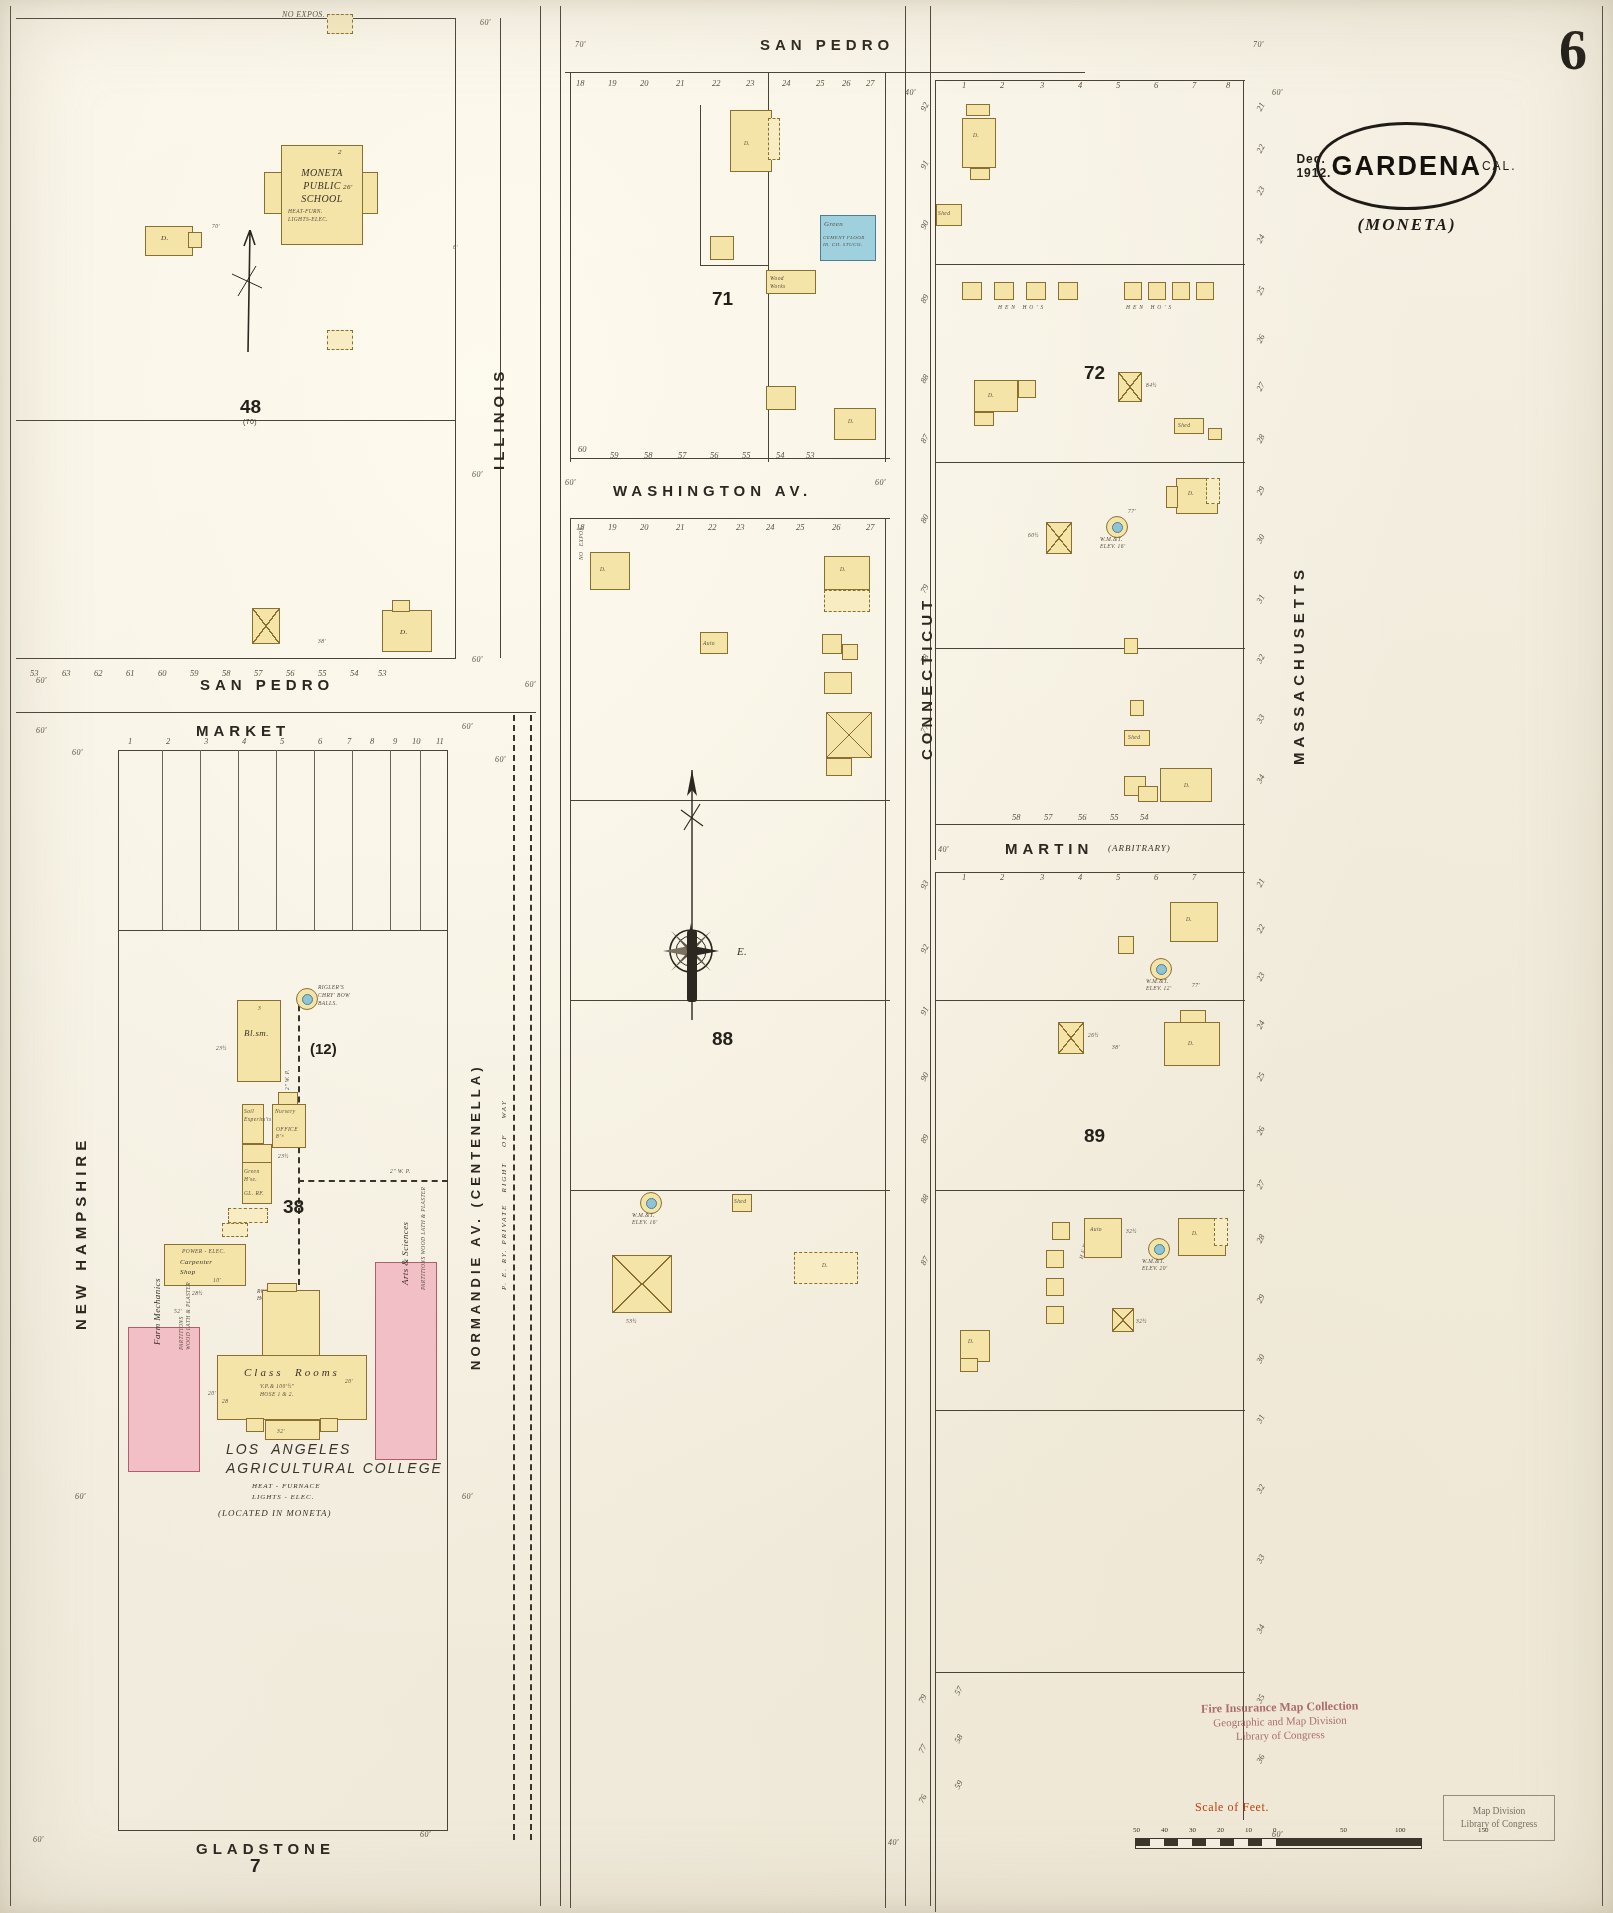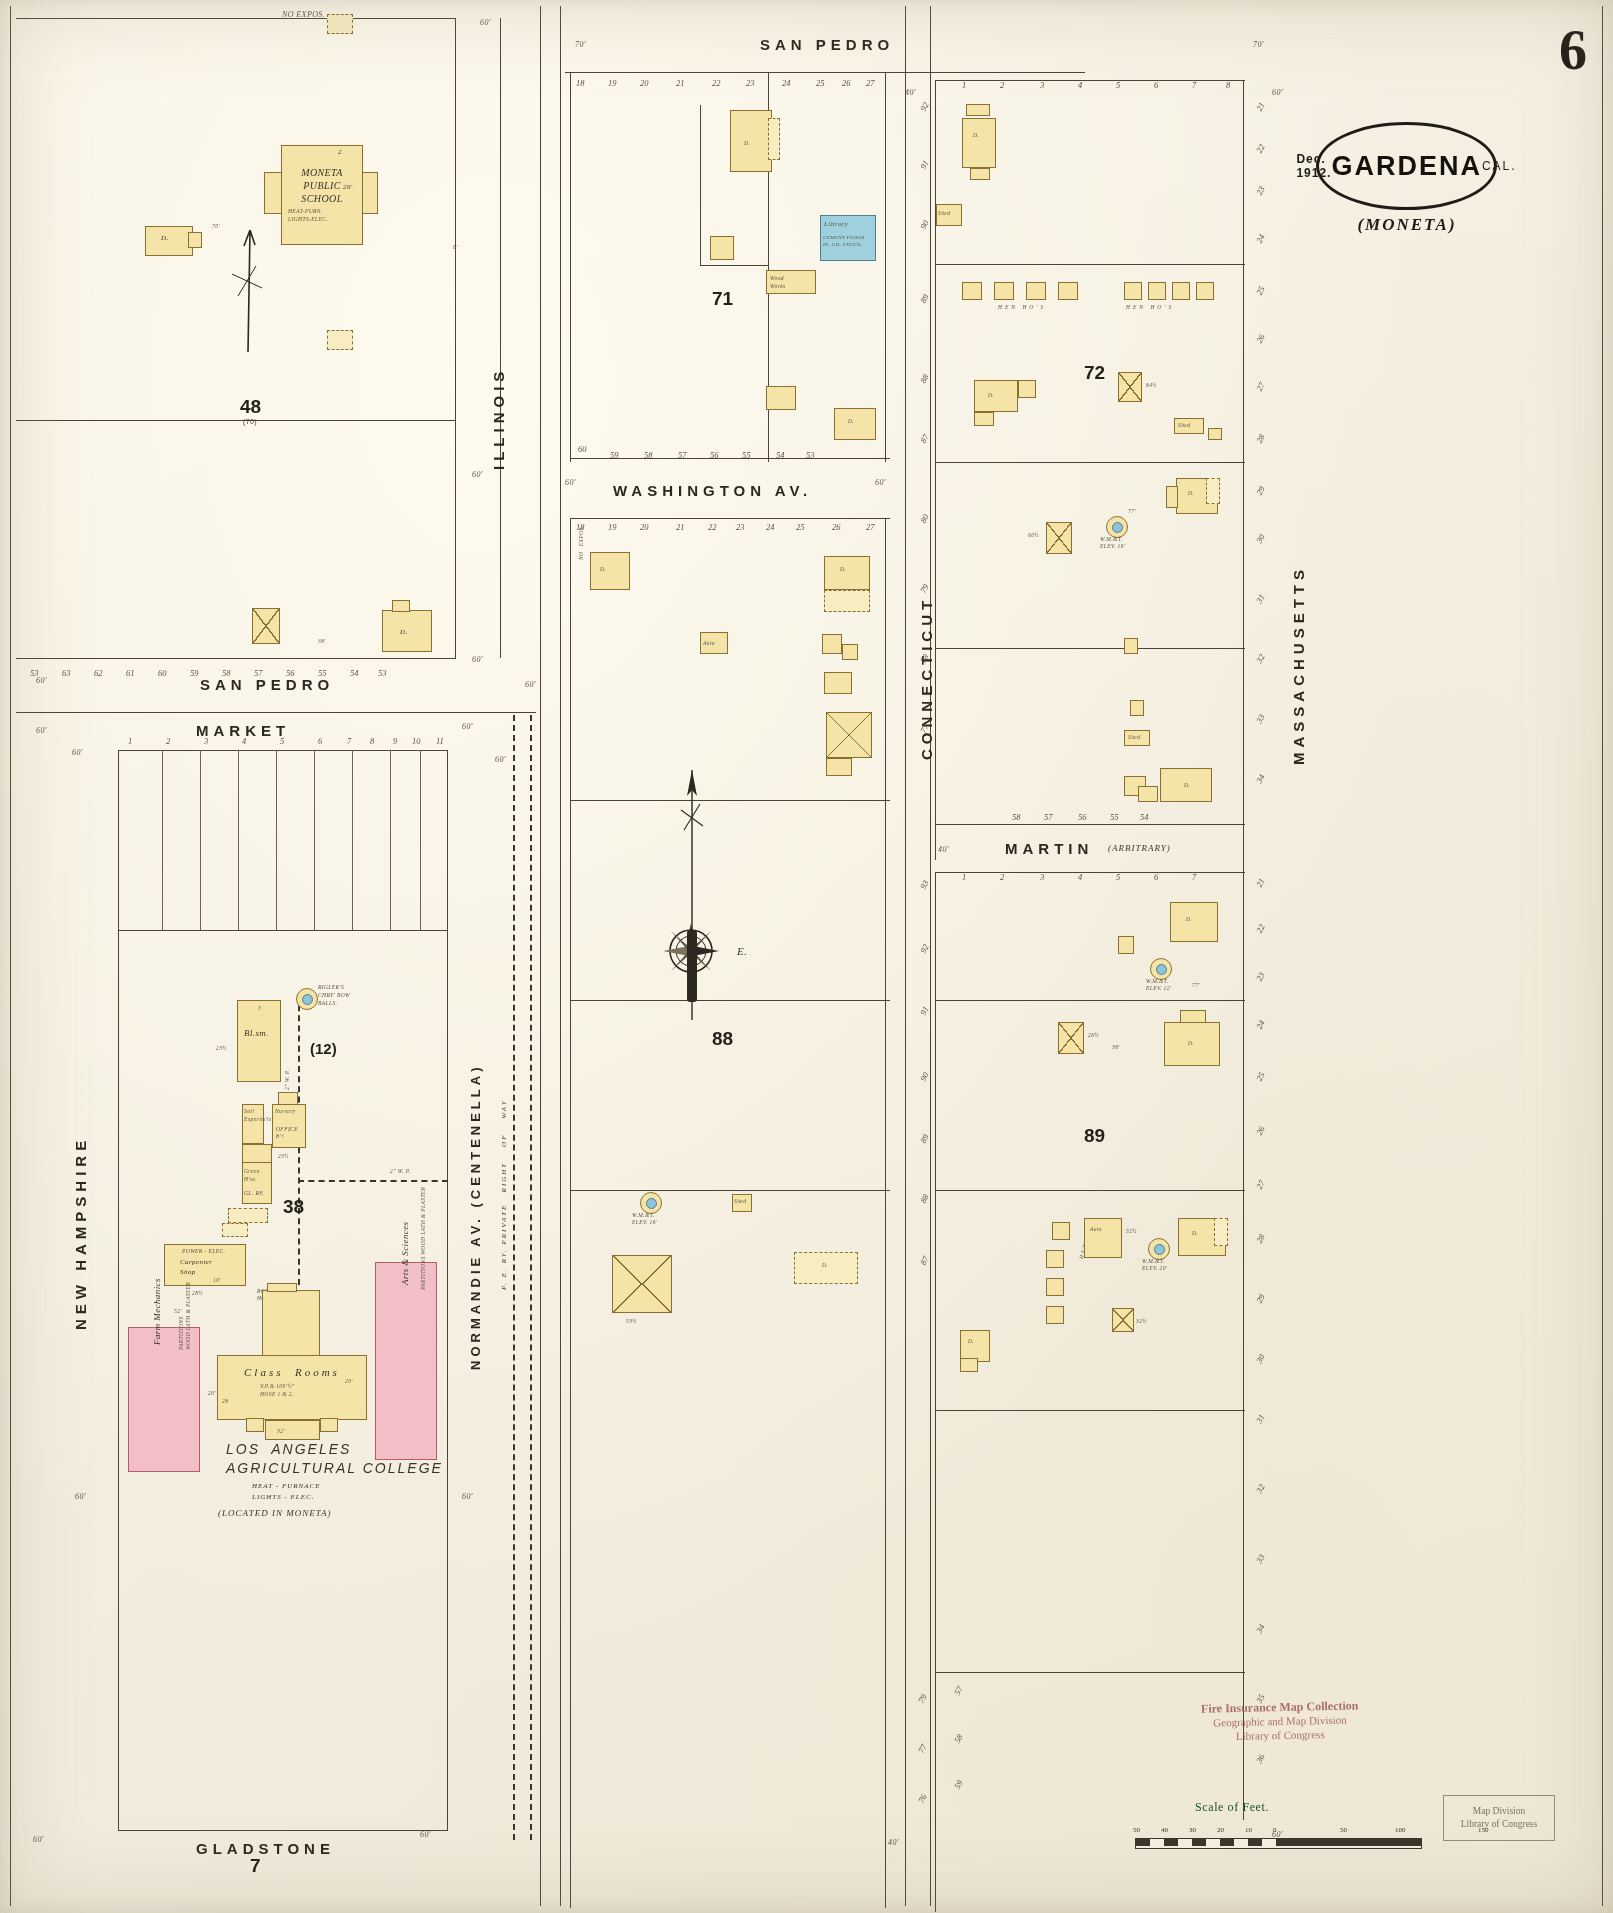--- a/index.html
+++ b/index.html
@@ -109,21 +109,21 @@
   #loc-stamp .l1{font-size:12px;font-weight:700;}
   #loc-stamp .l2{font-size:11px;}
   #loc-stamp .l3{font-size:11px;}
   #loc-box{
     position:absolute;left:1443px;top:1795px;width:110px;height:44px;
     border:1.4px solid #7e746a;color:#5d5247;opacity:.8;
     display:flex;flex-direction:column;align-items:center;justify-content:center;
     font-family:"Liberation Serif", serif;font-size:9.5px;line-height:1.35;text-align:center;
   }
   #scale-title{
-    position:absolute;left:1195px;top:1800px;font-size:12px;color:#14532d;
+    position:absolute;left:1195px;top:1800px;font-size:12px;color:#c2410c;
     font-family:"Liberation Serif", serif;letter-spacing:.6px;
   }
   #scale-track{position:absolute;left:1135px;top:1838px;width:285px;height:9px;border:1px solid #3a342a;background:#f4efe2;}
   .scale-seg{position:absolute;top:0;height:7px;background:#3a342a;}
   .scale-tick{position:absolute;font-size:7px;color:#3a342a;font-family:Liberation Serif, serif;top:-11px;}
 
   
   .dashline-v{
     position:absolute;width:0;border-left:2.4px dashed #3a342a;
   }
@@ -398,21 +398,21 @@
   <div class="lotno" style="left:736px;top:522px;">23</div>
   <div class="lotno" style="left:766px;top:522px;">24</div>
   <div class="lotno" style="left:796px;top:522px;">25</div>
   <div class="lotno" style="left:832px;top:522px;">26</div>
   <div class="lotno" style="left:866px;top:522px;">27</div>
 
   <div class="bldg" style="left:730px;top:110px;width:42px;height:62px;"></div>
   <div class="bldg dash" style="left:768px;top:118px;width:12px;height:42px;"></div>
   <div class="lbl hand tiny" style="left:744px;top:140px;">D.</div>
   <div class="bldg blue" style="left:820px;top:215px;width:56px;height:46px;"></div>
-  <div class="lbl hand tiny" style="left:824px;top:220px;font-size:7px;">Library</div>
+  <div class="lbl hand tiny" style="left:824px;top:220px;font-size:7px;">Green</div>
   <div class="lbl hand tiny" style="left:823px;top:234px;line-height:7px;font-size:5px;">CEMENT FLOOR
 IR. CH. STUCO.</div>
   <div class="bldg" style="left:766px;top:270px;width:50px;height:24px;"></div>
   <div class="lbl hand tiny" style="left:770px;top:274px;line-height:8px;">Wood
 Works</div>
   <div class="bldg" style="left:710px;top:236px;width:24px;height:24px;"></div>
   <div class="bldg" style="left:766px;top:386px;width:30px;height:24px;"></div>
   <div class="bldg" style="left:834px;top:408px;width:42px;height:32px;"></div>
   <div class="lbl hand tiny" style="left:848px;top:418px;">D.</div>
 

